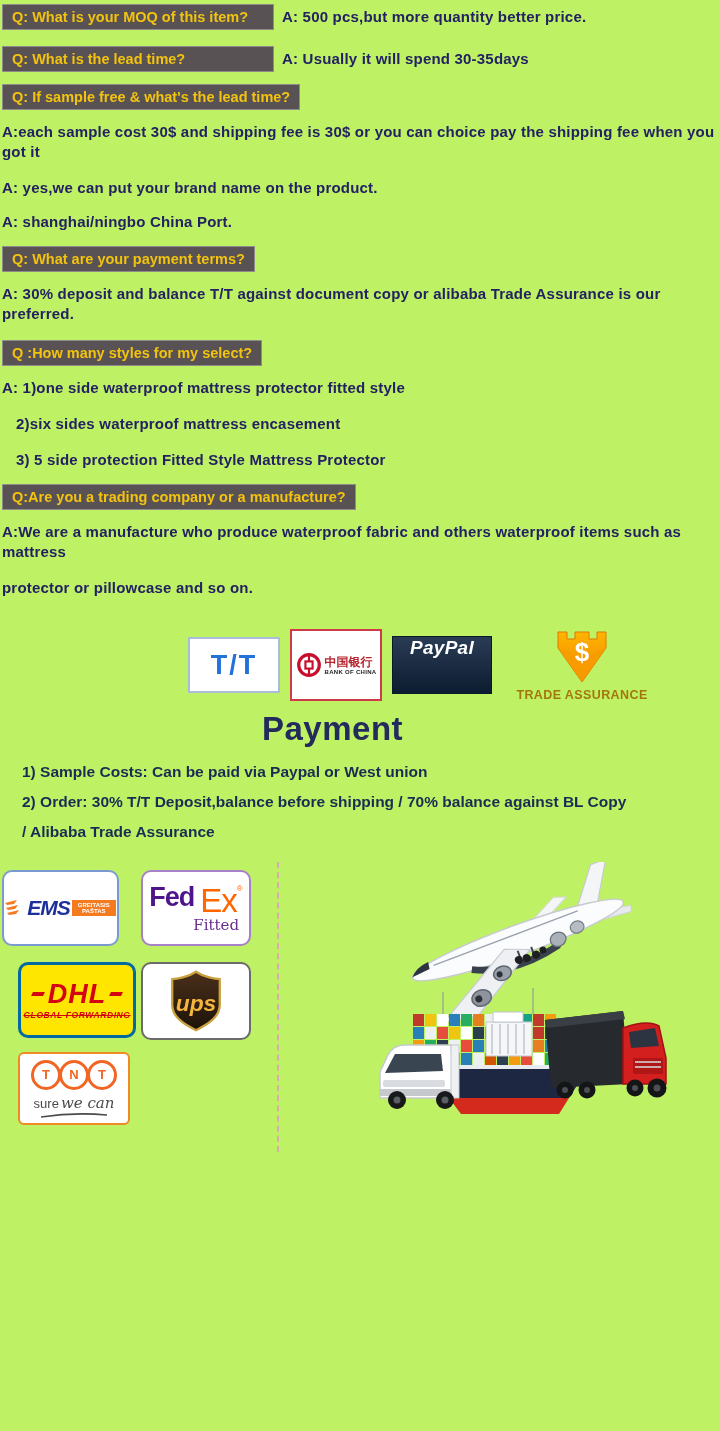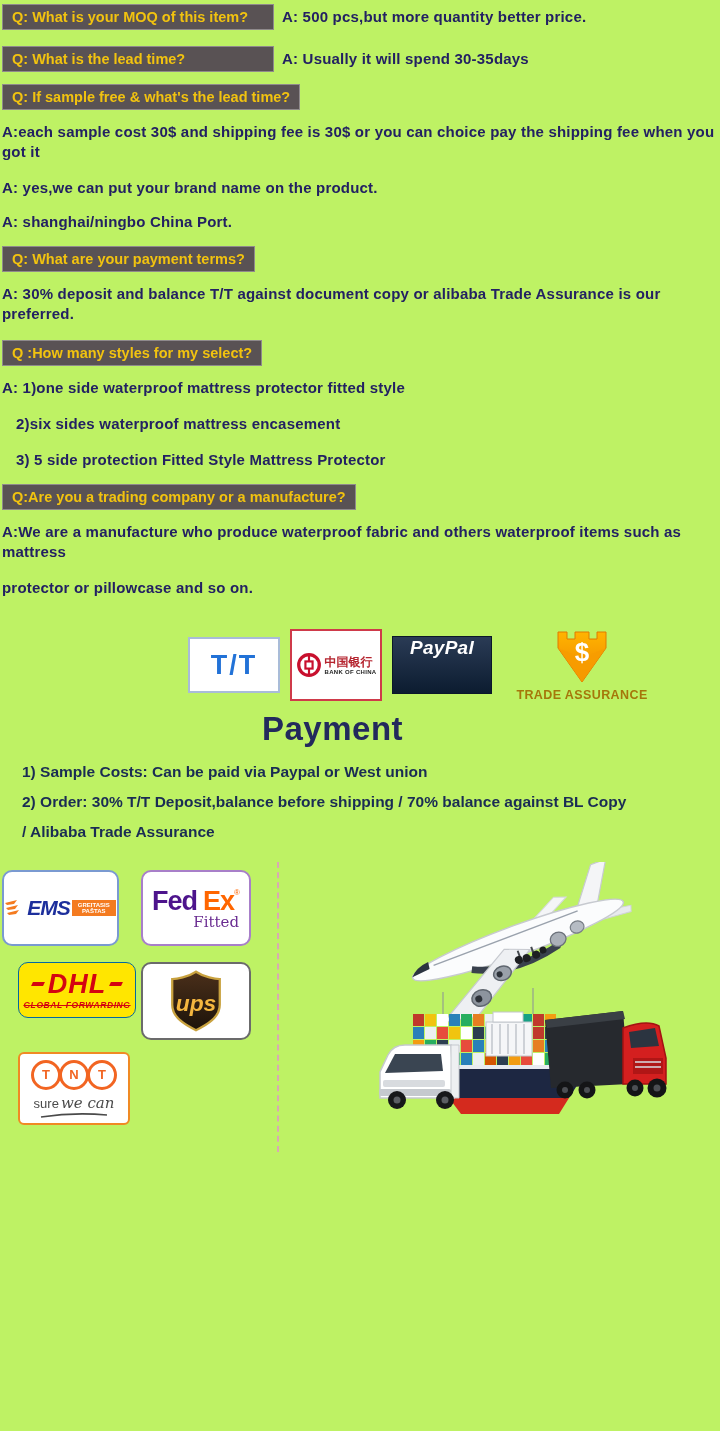--- a/index.html
+++ b/index.html
@@ -32,29 +32,29 @@
   .ta-label{color:#a5770a;font-weight:800;font-size:12.5px;letter-spacing:.4px;white-space:nowrap;margin-top:2px;}
   .pay-title{margin:8px 0 0 262px;color:#232a5c;font-size:33px;font-weight:800;letter-spacing:.5px;}
   .pay-notes{margin:14px 0 0 22px;color:#1a2c54;font-weight:700;font-size:15.5px;}
   .note{margin-bottom:10px;line-height:20px;}
 
   
   .shipping{position:relative;height:300px;margin-top:20px;}
   .courier{position:absolute;display:flex;align-items:center;justify-content:center;background:#fff;box-sizing:border-box;border-radius:10px;}
   .ems-card{left:2px;top:8px;width:117px;height:76px;border:2px solid #7a9ad1;}
   .fedex-card{left:141px;top:8px;width:110px;height:76px;border:2px solid #a87fc9;flex-direction:column;}
-  .dhl-card{left:18px;top:100px;width:118px;height:56px;background:#ffe600;border:1px solid #0369a1;flex-direction:column;}
+  .dhl-card{left:18px;top:100px;width:118px;height:76px;background:#ffe600;border:3px solid #0369a1;flex-direction:column;}
   .ups-card{left:141px;top:100px;width:110px;height:78px;border:2px solid #6b6b6b;}
   .tnt-card{left:18px;top:190px;width:112px;height:73px;border:2px solid #f08a24;border-radius:6px;flex-direction:column;}
   .ems-inner{display:flex;align-items:center;gap:2px;}
   .ems-word{color:#1d2f9c;font-weight:900;font-style:italic;font-size:21px;letter-spacing:-1px;}
   .ems-band{background:#f47b20;color:#fff;font-size:6px;font-weight:700;padding:2px 2px;line-height:6px;max-width:40px;text-align:center;}
   .fedex-row{display:flex;align-items:flex-start;justify-content:flex-end;}
   .fed{color:#4d148c;font-weight:800;font-size:27px;letter-spacing:-1px;}
-  .fex{color:#ff6600;font-weight:700;font-size:27px;letter-spacing:-1px;padding-left:6px;}
+  .fex{color:#ff6600;font-weight:400;font-size:33px;letter-spacing:-1px;padding-left:6px;}
   .freg{color:#ff6600;font-size:8px;margin-top:2px;}
   .fedex-sub{color:#6a2c91;font-size:15px;align-self:flex-end;margin:-4px 10px 0 0;font-family:"DejaVu Serif",serif;}
   .dhl-row{display:flex;align-items:center;gap:4px;}
   .dhl-line{display:inline-block;width:12px;height:4px;background:#d40511;transform:skewX(-25deg);}
   .dhl-word{color:#d40511;font-weight:900;font-style:italic;font-size:27px;letter-spacing:1px;line-height:26px;}
   .dhl-sub{color:#d40511;font-weight:800;font-style:italic;font-size:8.5px;letter-spacing:.6px;margin-top:3px;text-decoration:line-through;text-decoration-thickness:1px;}
   .tnt-row{display:flex;margin-top:2px;}
   .tnt-circ{width:24px;height:24px;border:3px solid #f26522;border-radius:50%;color:#f26522;font-weight:900;font-size:13px;display:flex;align-items:center;justify-content:center;margin:0 -1px;background:#fff;}
   .tnt-script{color:#4a4a4a;font-size:13px;margin-top:4px;display:flex;align-items:baseline;gap:2px;}
   .tnt-sure{font-family:"Liberation Sans",sans-serif;}

